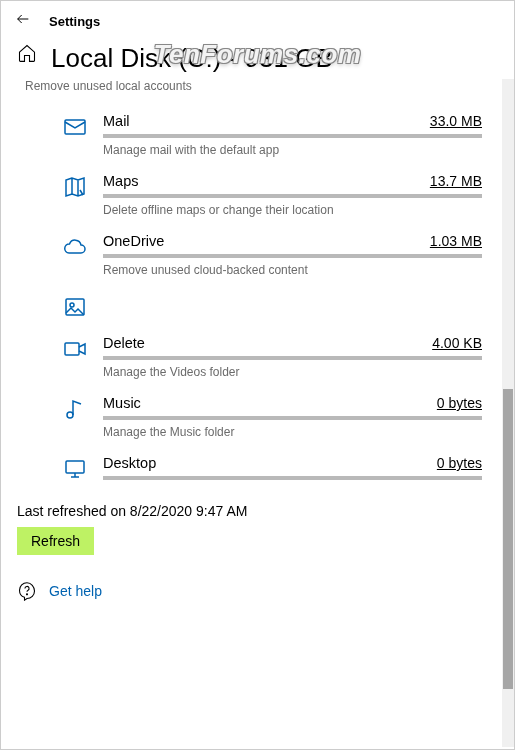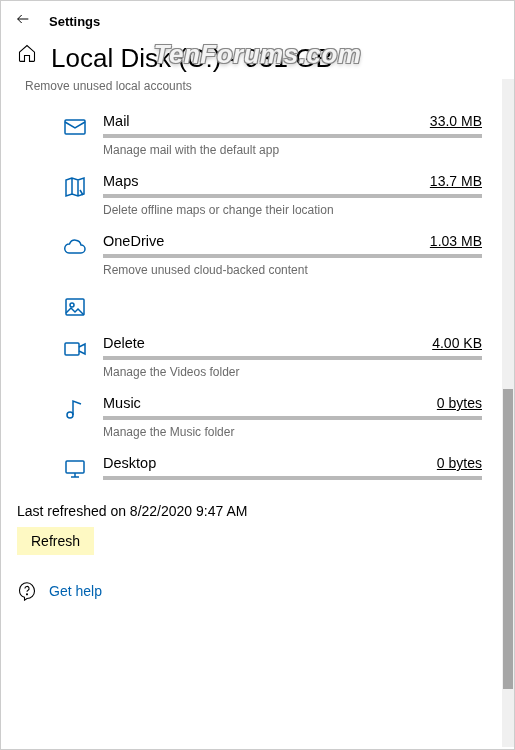--- a/index.html
+++ b/index.html
@@ -113,21 +113,21 @@
     font-size: 12px;
     color: #6b6b6b;
   }
   .last-refreshed {
     font-size: 14px;
     color: #000;
     padding: 8px 20px 8px 16px;
   }
   .refresh-btn {
     display: inline-block;
-    background: #fef9c3;
+    background: #bef264;
     color: #000;
     font-size: 14px;
     padding: 6px 14px;
     margin-left: 16px;
     border: none;
     cursor: pointer;
   }
   .help-row {
     display: flex;
     align-items: center;

